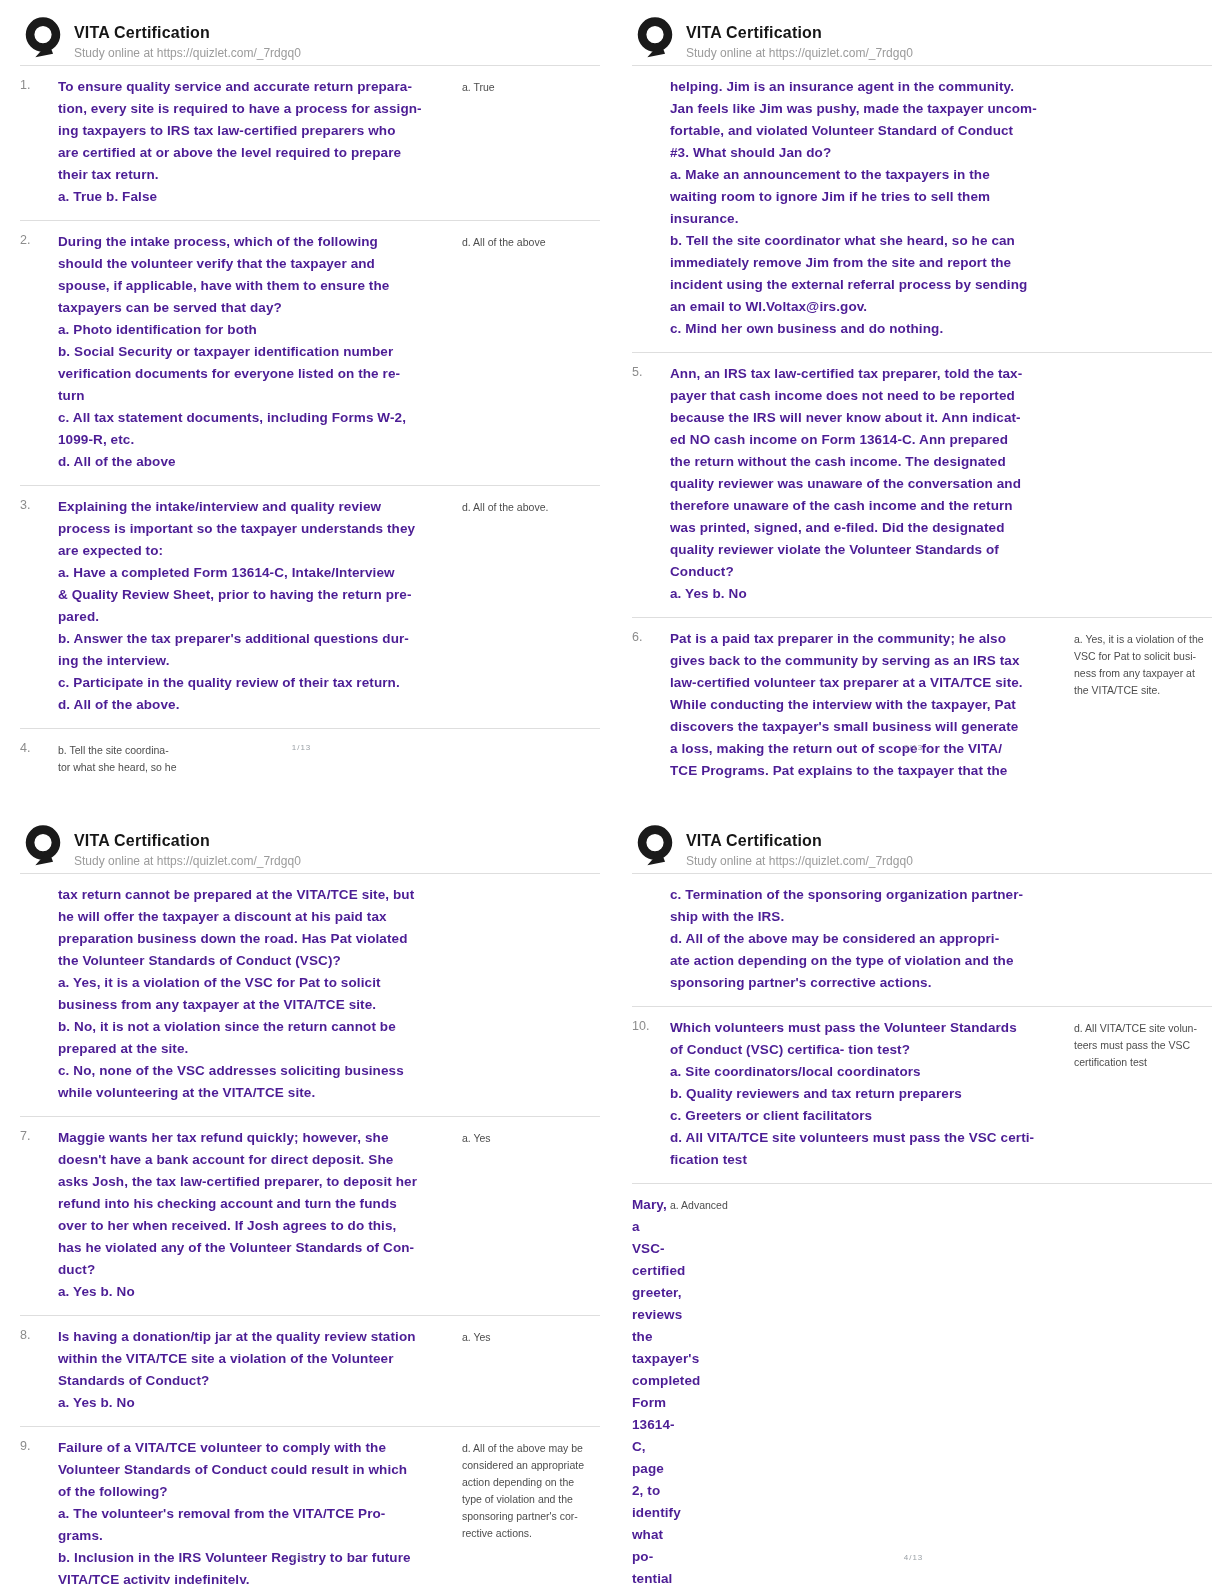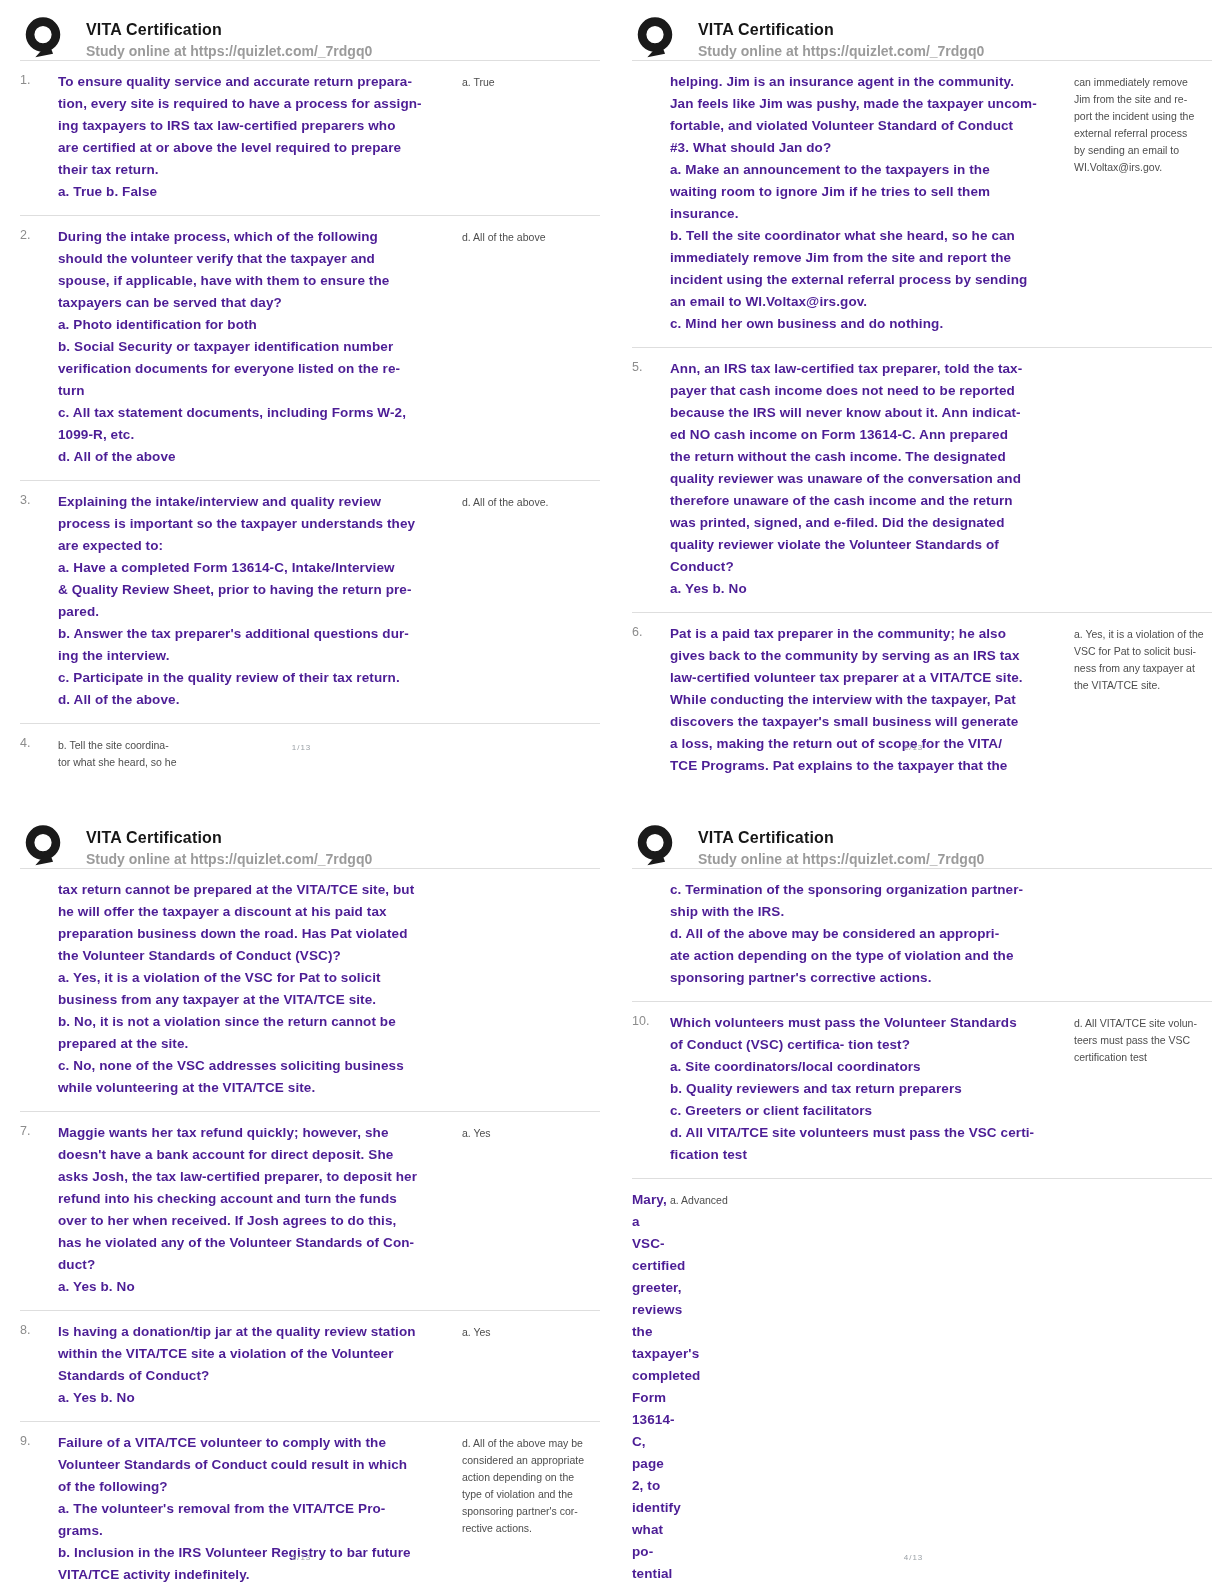--- a/index.html
+++ b/index.html
@@ -3,26 +3,26 @@
 <meta charset="utf-8">
 <style>
   html,body { margin:0; padding:0; background:#ffffff; }
   body { width:1224px; height:1584px; font-family:"Liberation Sans", sans-serif;
          -webkit-font-smoothing:antialiased; }
   .sheet { display:grid; grid-template-columns:612px 612px; grid-template-rows:792px 792px;
            width:1224px; height:1584px; }
   .page { position:relative; box-sizing:border-box; padding:14px 12px 0 20px; overflow:hidden; }
   .page.row-bottom { padding-top:30px; }
 
-  .page-header { display:flex; align-items:center; gap:20px;
-                 border-bottom:1px solid #dedede; }
+  .page-header { display:flex; align-items:flex-end; gap:8px;
+                 padding-bottom:5px; border-bottom:1px solid #dedede; }
   .logo { width:46px; height:46px; flex:0 0 auto; }
   .head-text { padding-top:4px; }
   .page-title { font-size:16px; font-weight:700; color:#161616; letter-spacing:.2px; line-height:20px; }
-  .page-subtitle { font-size:14px; color:#9b9b9b; margin-top:3px;font-weight:bold; }
+  .page-subtitle { font-size:12px; color:#9b9b9b; margin-top:3px; }
 
   .item-list { }
   .item { display:grid; grid-template-columns:30px 396px 1fr; column-gap:8px;
           padding:10px 0 12px 0; }
   .item + .item { border-top:1px solid #dedede; }
   .num { font-size:12.5px; color:#8c8c8c; padding-top:2px; }
   .q { font-size:13.5px; font-weight:700; color:#4c1d95; line-height:22px;
        white-space:pre-line; letter-spacing:.1px; }
   .a { font-size:10.5px; color:#4d4d4d; line-height:17px; white-space:pre-line;
        padding-top:3px; padding-right:2px; }
@@ -118,26 +118,20 @@
 fortable, and violated Volunteer Standard of Conduct
 #3. What should Jan do?
 a. Make an announcement to the taxpayers in the
 waiting room to ignore Jim if he tries to sell them
 insurance.
 b. Tell the site coordinator what she heard, so he can
 immediately remove Jim from the site and report the
 incident using the external referral process by sending
 an email to WI.Voltax@irs.gov.
 c. Mind her own business and do nothing.</div>
-    <div class="a">can immediately remove
-Jim from the site and re-
-port the incident using the
-external referral process
-by sending an email to
-WI.Voltax@irs.gov.</div>
   </div>
         <div class="item">
     <div class="num">5.</div>
     <div class="q">Ann, an IRS tax law-certified tax preparer, told the tax-
 payer that cash income does not need to be reported
 because the IRS will never know about it. Ann indicat-
 ed NO cash income on Form 13614-C. Ann prepared
 the return without the cash income. The designated
 quality reviewer was unaware of the conversation and
 therefore unaware of the cash income and the return

